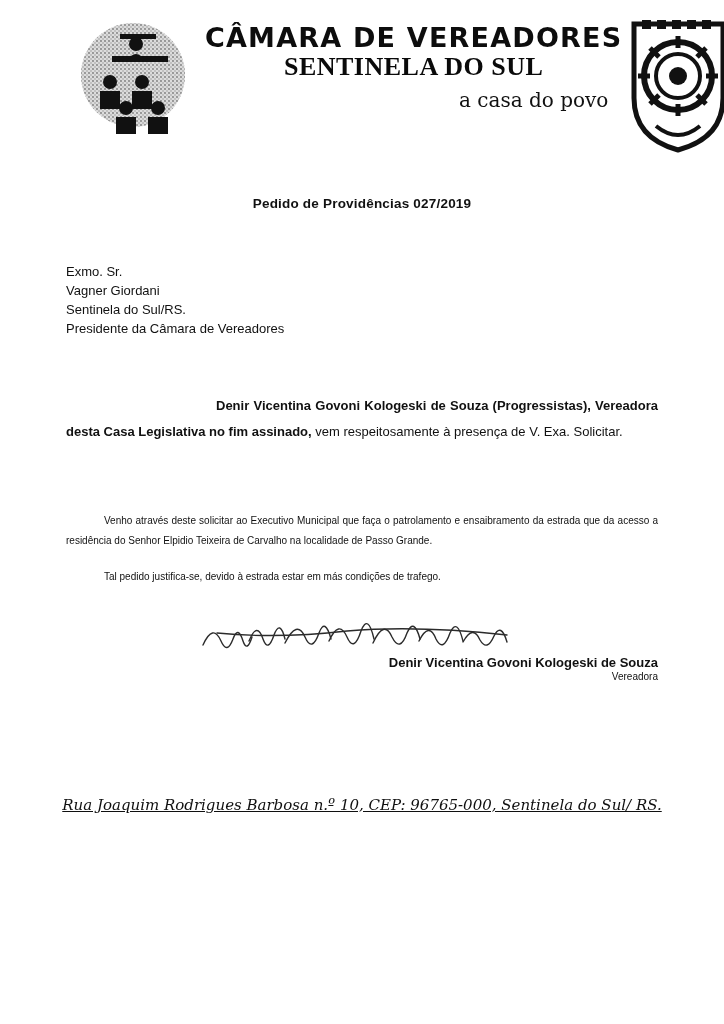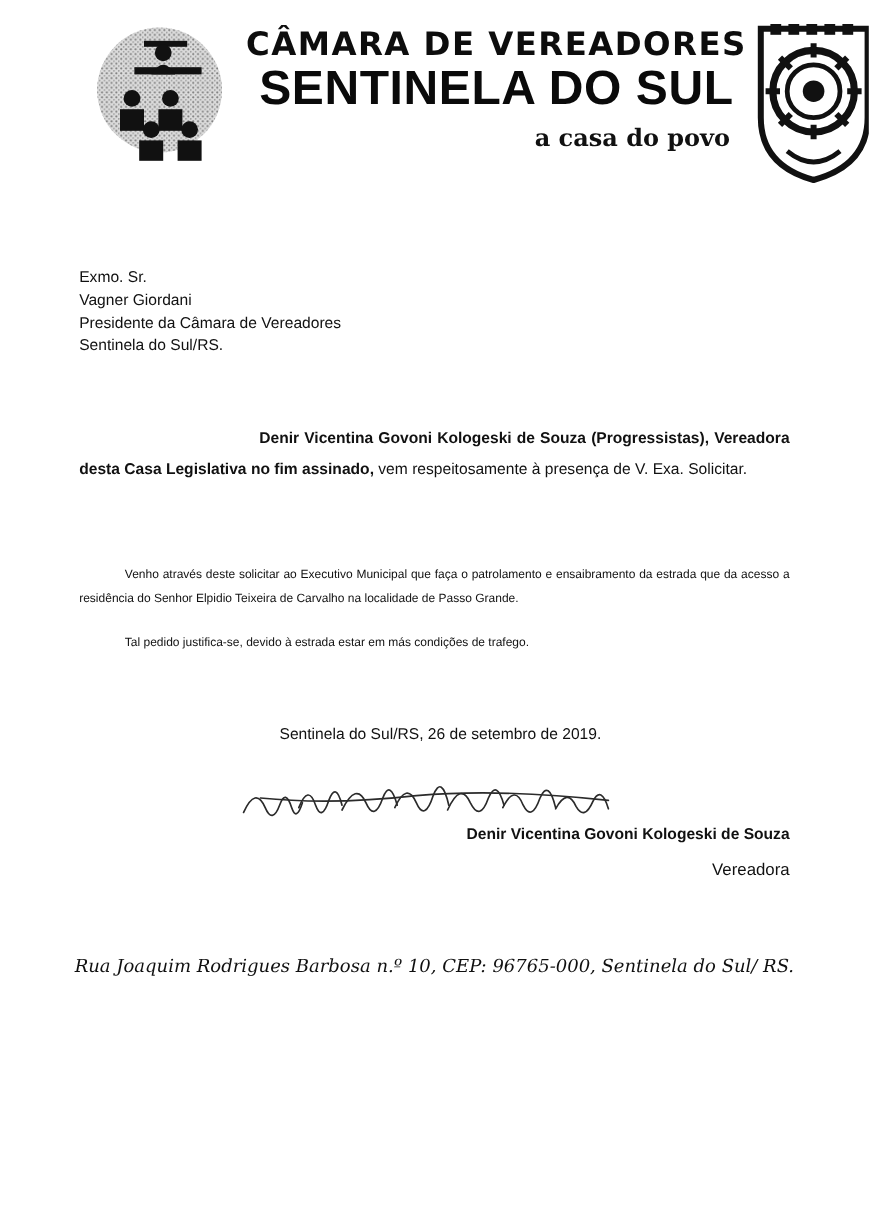--- a/index.html
+++ b/index.html
@@ -49,32 +49,32 @@
   .title-line1 {
     font-family: "DejaVu Sans", sans-serif;
     font-weight: bold;
     font-size: 27px;
     letter-spacing: 1.2px;
     line-height: 1;
     white-space: nowrap;
     color: #0d0d0d;
   }
   .title-line2 {
-    font-family: Liberation Sans, sans-serif;
-    font-weight: bold;
-    font-size: 40px;
+    font-family: Liberation Serif, serif;
+    font-weight: bold;
+    font-size: 26px;
     letter-spacing: 0.5px;
     line-height: 1.05;
     margin-top: 2px;
     white-space: nowrap;
     color: #0a0a0a;
   }
   .title-line3 {
     font-family: "DejaVu Serif", serif;
-    font-weight: bold;
+    font-weight: normal;
     font-size: 20px;
     margin-top: 8px;
     text-align: right;
     padding-right: 14px;
     color: #111111;
   }
   .header-right-logo {
     width: 105px;
     height: 140px;
     flex: 0 0 auto;
@@ -141,36 +141,37 @@
     height: 38px;
     width: 330px;
     margin: 0 auto 2px auto;
     position: relative;
   }
   .sign-name {
     font-size: 13px;
     font-weight: bold;
   }
   .sign-role {
-    font-size: 14px;
-    margin-top: 14px;
+    font-size: 10px;
+    margin-top: 1px;
   }
 
   
   .footer {
     position: absolute;
     left: 0;
     right: 0;
     bottom: 34px;
     text-align: center;
     font-family: "DejaVu Serif", serif;
     font-style: italic;
     font-size: 15px;
     line-height: 1.7;
     color: #101010;
+    text-decoration: underline;
   }
   .footer div {
     white-space: nowrap;
   }
 </style>
 </head>
 <body>
 
 <div class="page">
 
@@ -243,36 +244,36 @@
           <line x1="33" y1="81" x2="24" y2="90"></line>
         </g>
 
         <path d="M30 112 Q52 130 74 112" fill="none" stroke="#111" stroke-width="4"></path>
       </svg>
     </div>
   </div>
 
   <div class="doc-body">
 
+    <div class="doc-subject">Pedido de Providências 027/2019</div>
 
     <div class="addressee">
       <div>Exmo. Sr.</div>
       <div>Vagner Giordani</div>
+      <div>Sentinela do Sul/RS.</div>
       <div>Presidente da Câmara de Vereadores</div>
-      <div>Sentinela do Sul/RS.</div>
     </div>
 
     <div class="intro-par"><b>Denir Vicentina Govoni Kologeski de Souza (Progressistas), Vereadora desta Casa Legislativa no fim assinado,</b><span> vem respeitosamente à presença de V. Exa. Solicitar.</span></div>
 
     <div class="request-block">
       <p>Venho através deste solicitar ao Executivo Municipal que faça o patrolamento e ensaibramento da estrada que da acesso a residência do Senhor Elpidio Teixeira de Carvalho na localidade de Passo Grande.</p>
       <p>Tal pedido justifica-se, devido à estrada estar em más condições de trafego.</p>
     </div>
 
-    <div class="place-date">Sentinela do Sul/RS, 26 de setembro de 2019.</div>
 
     <div class="signature-area">
       <div class="signature-scribble">
         <svg viewBox="0 0 330 38" width="330" height="38" aria-hidden="true">
           <g fill="none" stroke="#2b2b2b" stroke-width="1.4" stroke-linecap="round">
             <path d="M6 30 q10 -22 18 -4 q6 14 12 -2 q5 -14 10 2 q4 12 9 -4"></path>
             <path d="M52 26 q8 -20 14 -2 q5 14 11 -4 q6 -16 11 4"></path>
             <path d="M88 28 q12 -24 20 -6 q7 16 14 -4 q6 -16 12 6"></path>
             <path d="M132 26 q10 -22 18 -4 q7 16 14 -6 q7 -18 13 8"></path>
             <path d="M176 28 q11 -24 19 -6 q8 16 15 -4 q7 -16 13 6"></path>

